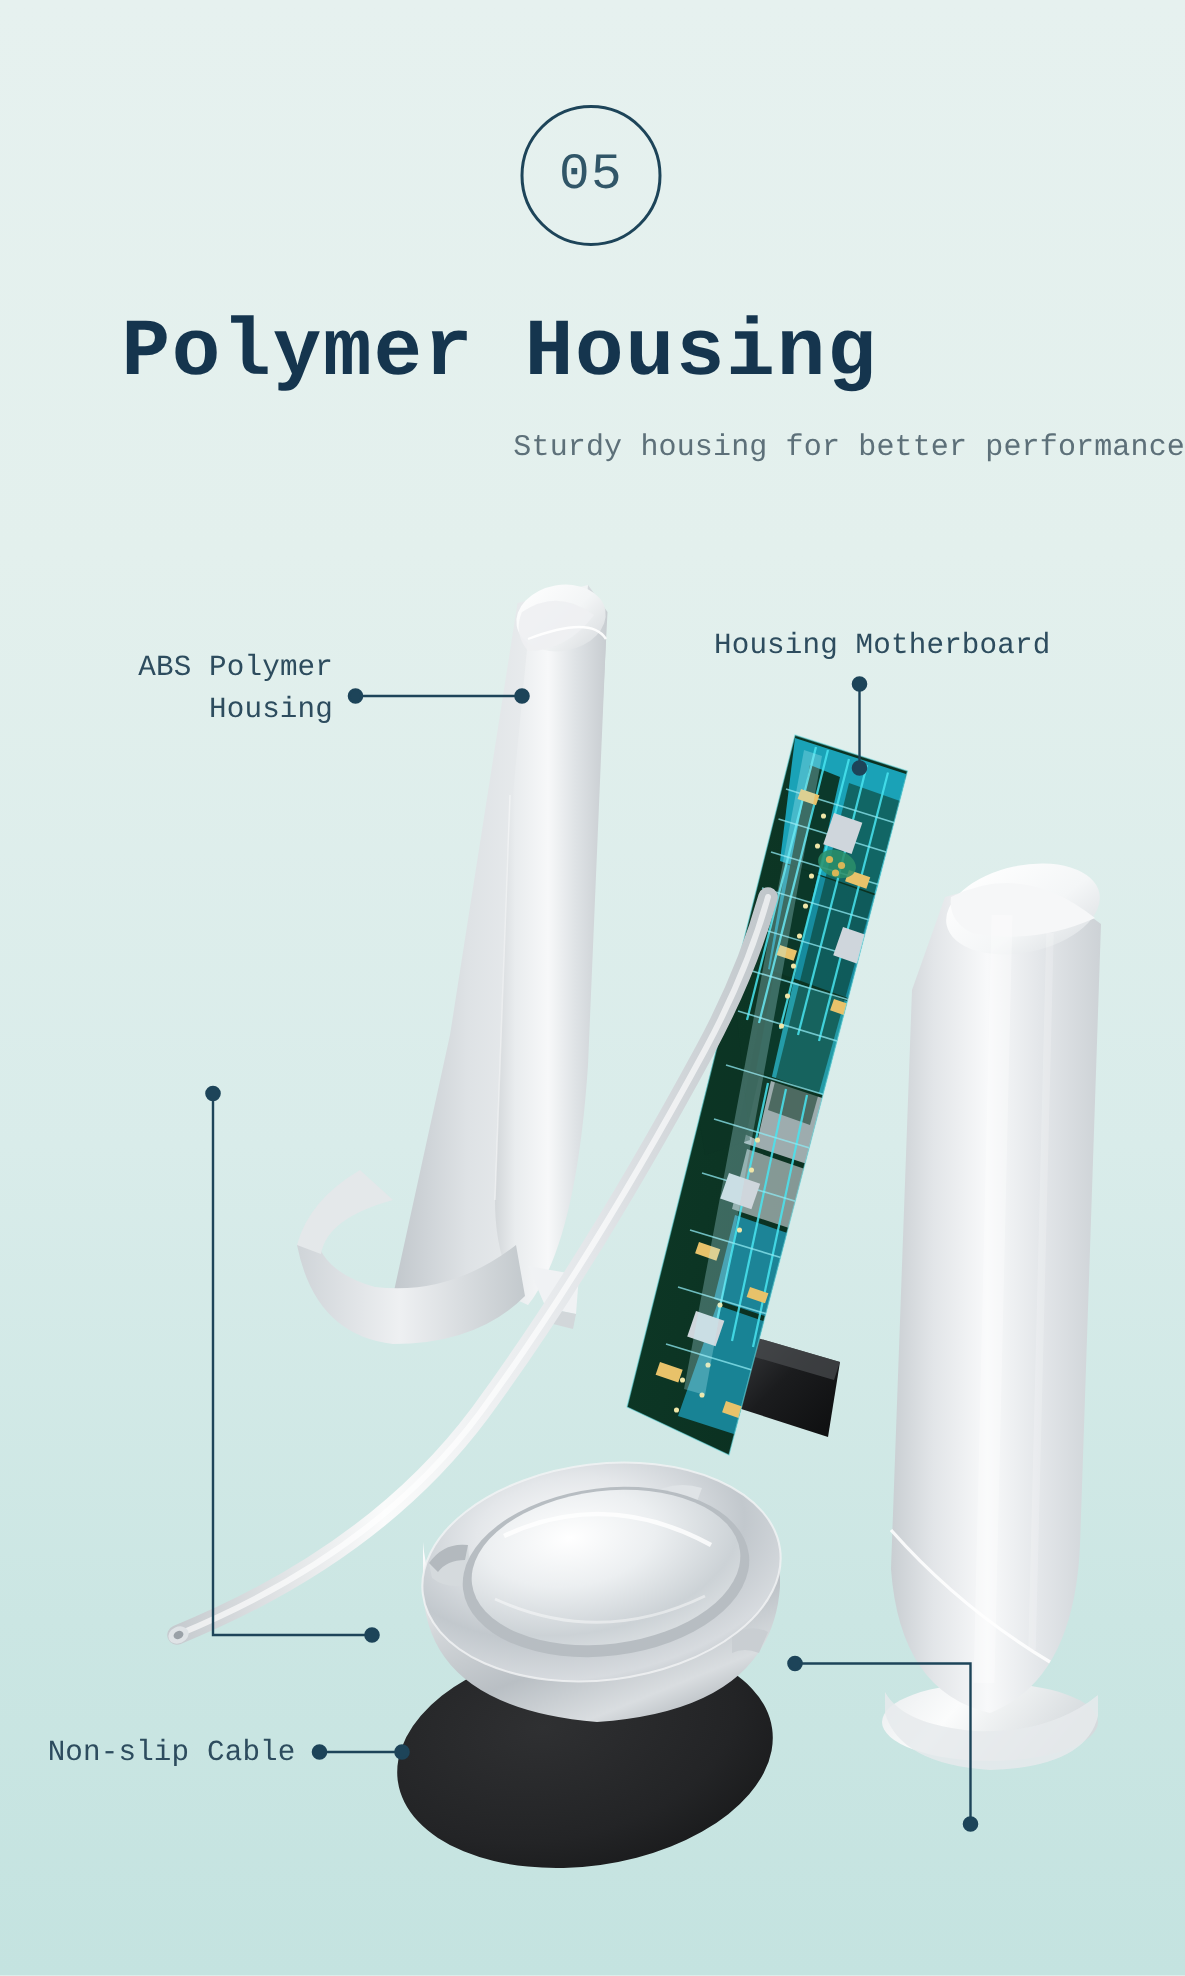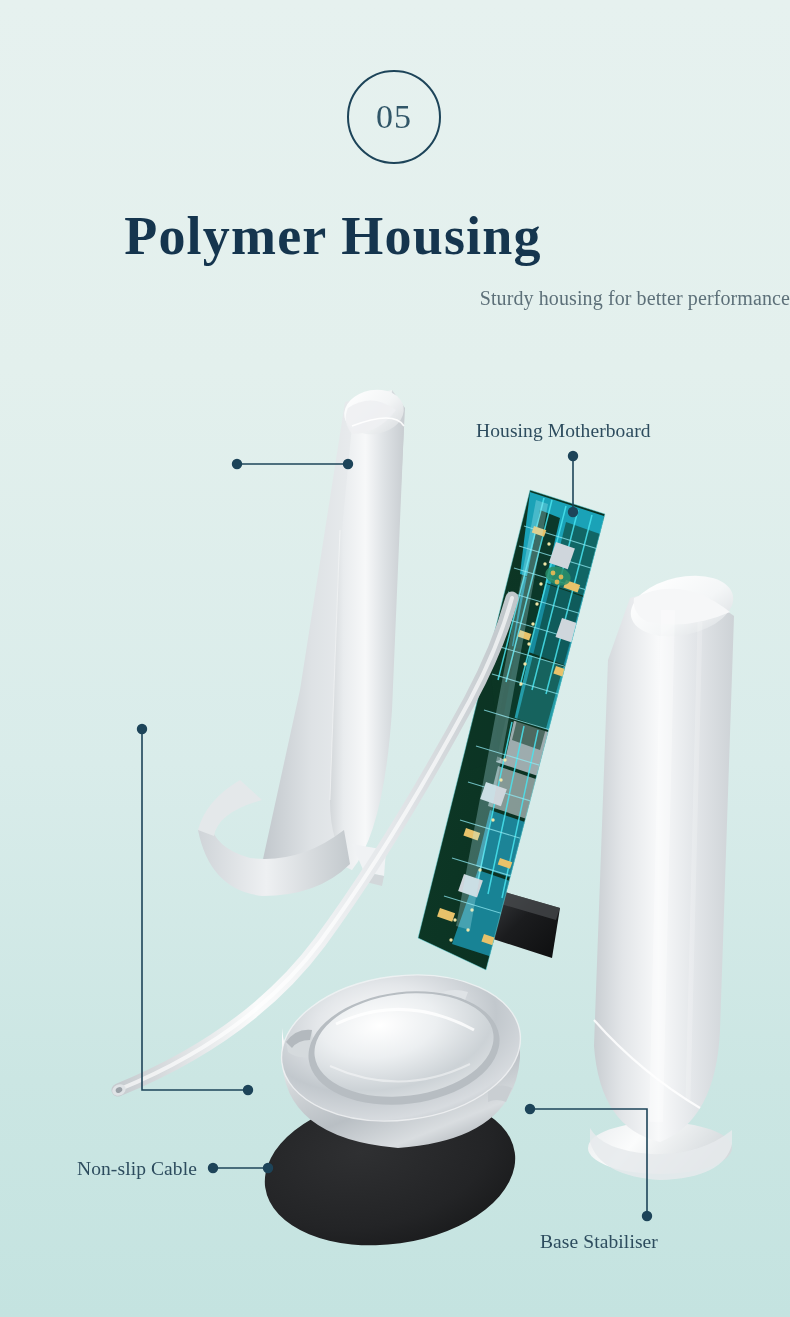--- a/index.html
+++ b/index.html
@@ -6,21 +6,21 @@
   html, body {
     margin: 0;
     padding: 0;
     background: #e5f1ee;
   }
   #page {
     position: relative;
     width: 790px;
     height: 1317px;
     overflow: hidden;
-    font-family: Liberation Serif, serif;
+    font-family: Liberation Mono, monospace;
     background: linear-gradient(180deg, #e6f1ef 0%, #e3f0ed 28%, #d9ecea 58%, #cbe6e3 82%, #c4e3e0 100%);
   }
 
   
   .badge {
     position: absolute;
     left: 347px;
     top: 70px;
     width: 94px;
     height: 94px;
@@ -405,17 +405,18 @@
       </g>
 
       <g>
         <polyline points="531,1109 647,1109 647,1215" fill="none"></polyline>
         <circle cx="530" cy="1109" r="4.4"></circle>
         <circle cx="647" cy="1216" r="4.4"></circle>
       </g>
     </g>
   </svg>
 
+  <div class="callout cl-abs">ABS Polymer
+Housing</div>
   <div class="callout cl-mb">Housing Motherboard</div>
   <div class="callout cl-nonslip">Non-slip Cable</div>
-  <div class="callout cl-stab">Base Stabiliser</div>
 
 </div>
 
 </body></html>

